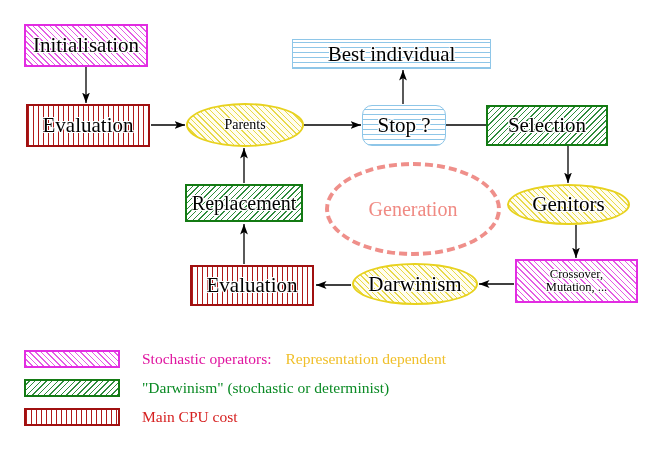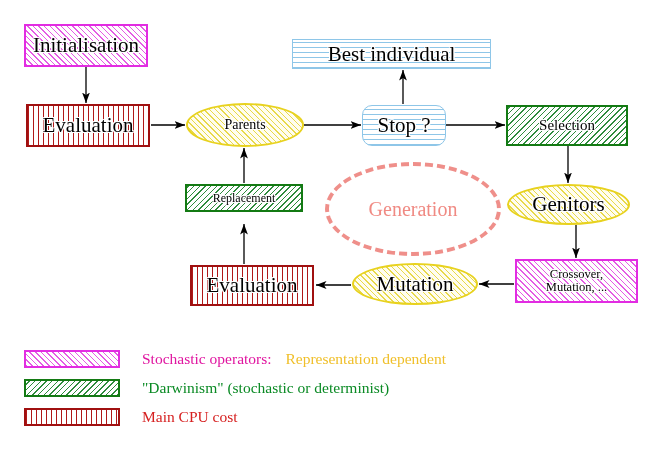--- a/index.html
+++ b/index.html
@@ -187,42 +187,42 @@
 </div>
 
 <div class="node pat-blue rounded" style="left:362px; top:105px; width:84px; height:41px; font-size:21px;">
   <span class="node-text">Stop ?</span>
 </div>
 
 <div class="node pat-blue" style="left:292px; top:39px; width:199px; height:30px; font-size:21px;">
   <span class="node-text">Best individual</span>
 </div>
 
-<div class="node pat-green" style="left:506px; top:105px; width:122px; height:41px; font-size:15px;">
+<div class="node pat-green" style="left:486px; top:105px; width:122px; height:41px; font-size:21px;">
   <span class="node-text">Selection</span>
 </div>
 
 <div class="node pat-yellow ellipse" style="left:507px; top:184px; width:123px; height:41px; font-size:21px;">
   <span class="node-text">Genitors</span>
 </div>
 
 <div class="node pat-magenta small-text" style="left:515px; top:259px; width:123px; height:44px;">
   <span class="node-text">Crossover,
 Mutation, ...</span>
 </div>
 
 <div class="node pat-yellow ellipse" style="left:352px; top:263px; width:126px; height:42px; font-size:21px;">
-  <span class="node-text">Mutation</span>
+  <span class="node-text">Darwinism</span>
 </div>
 
 <div class="node pat-red" style="left:190px; top:265px; width:124px; height:41px; font-size:21px;">
   <span class="node-text">Evaluation</span>
 </div>
 
-<div class="node pat-green" style="left:185px; top:184px; width:118px; height:28px; font-size:12px;">
+<div class="node pat-green" style="left:185px; top:184px; width:118px; height:38px; font-size:20px;">
   <span class="node-text">Replacement</span>
 </div>
 
 <div id="legend">
 
   <div class="legend-row">
     <div class="legend-swatch pat-magenta"></div>
     <div class="legend-label">
       <span class="lg-magenta">Stochastic operators:</span>
       <span class="lg-gold" style="margin-left:10px;">Representation dependent</span>

